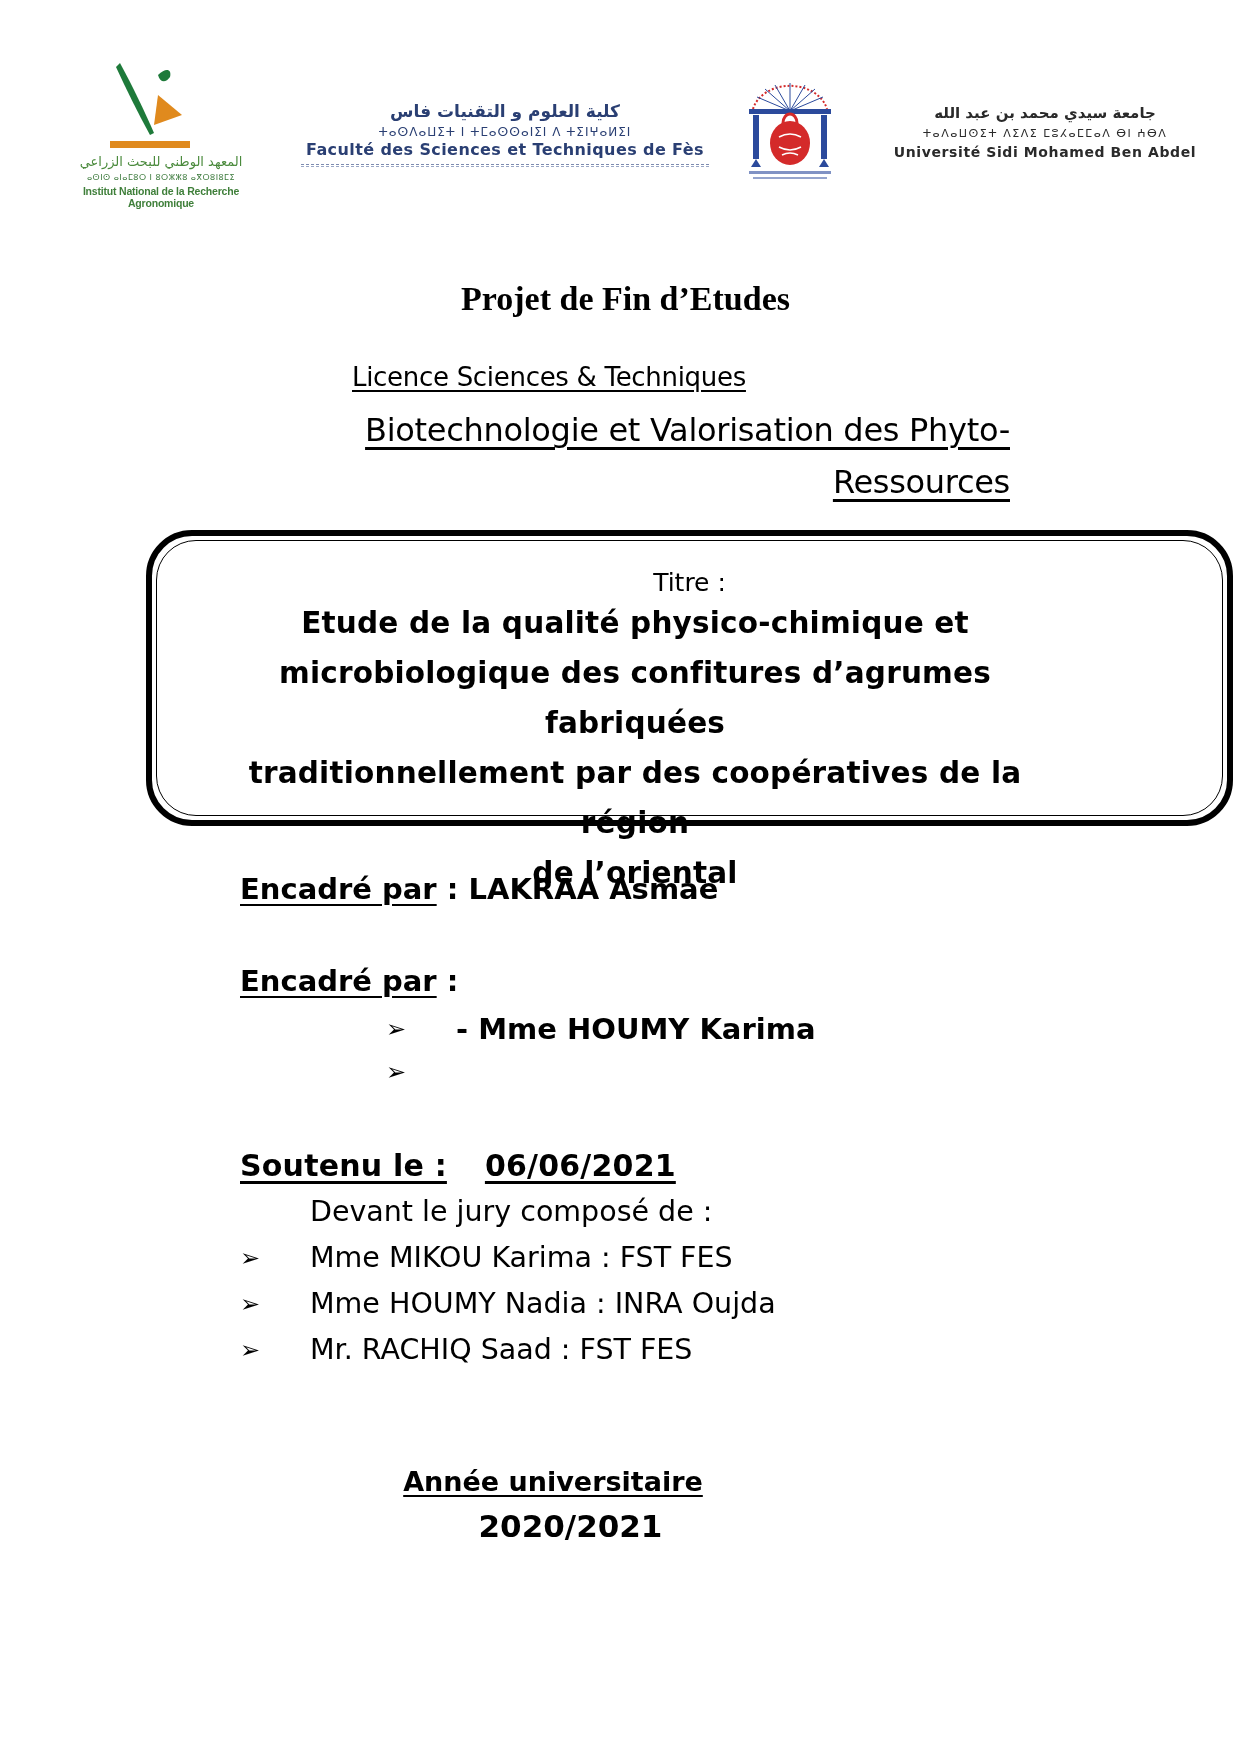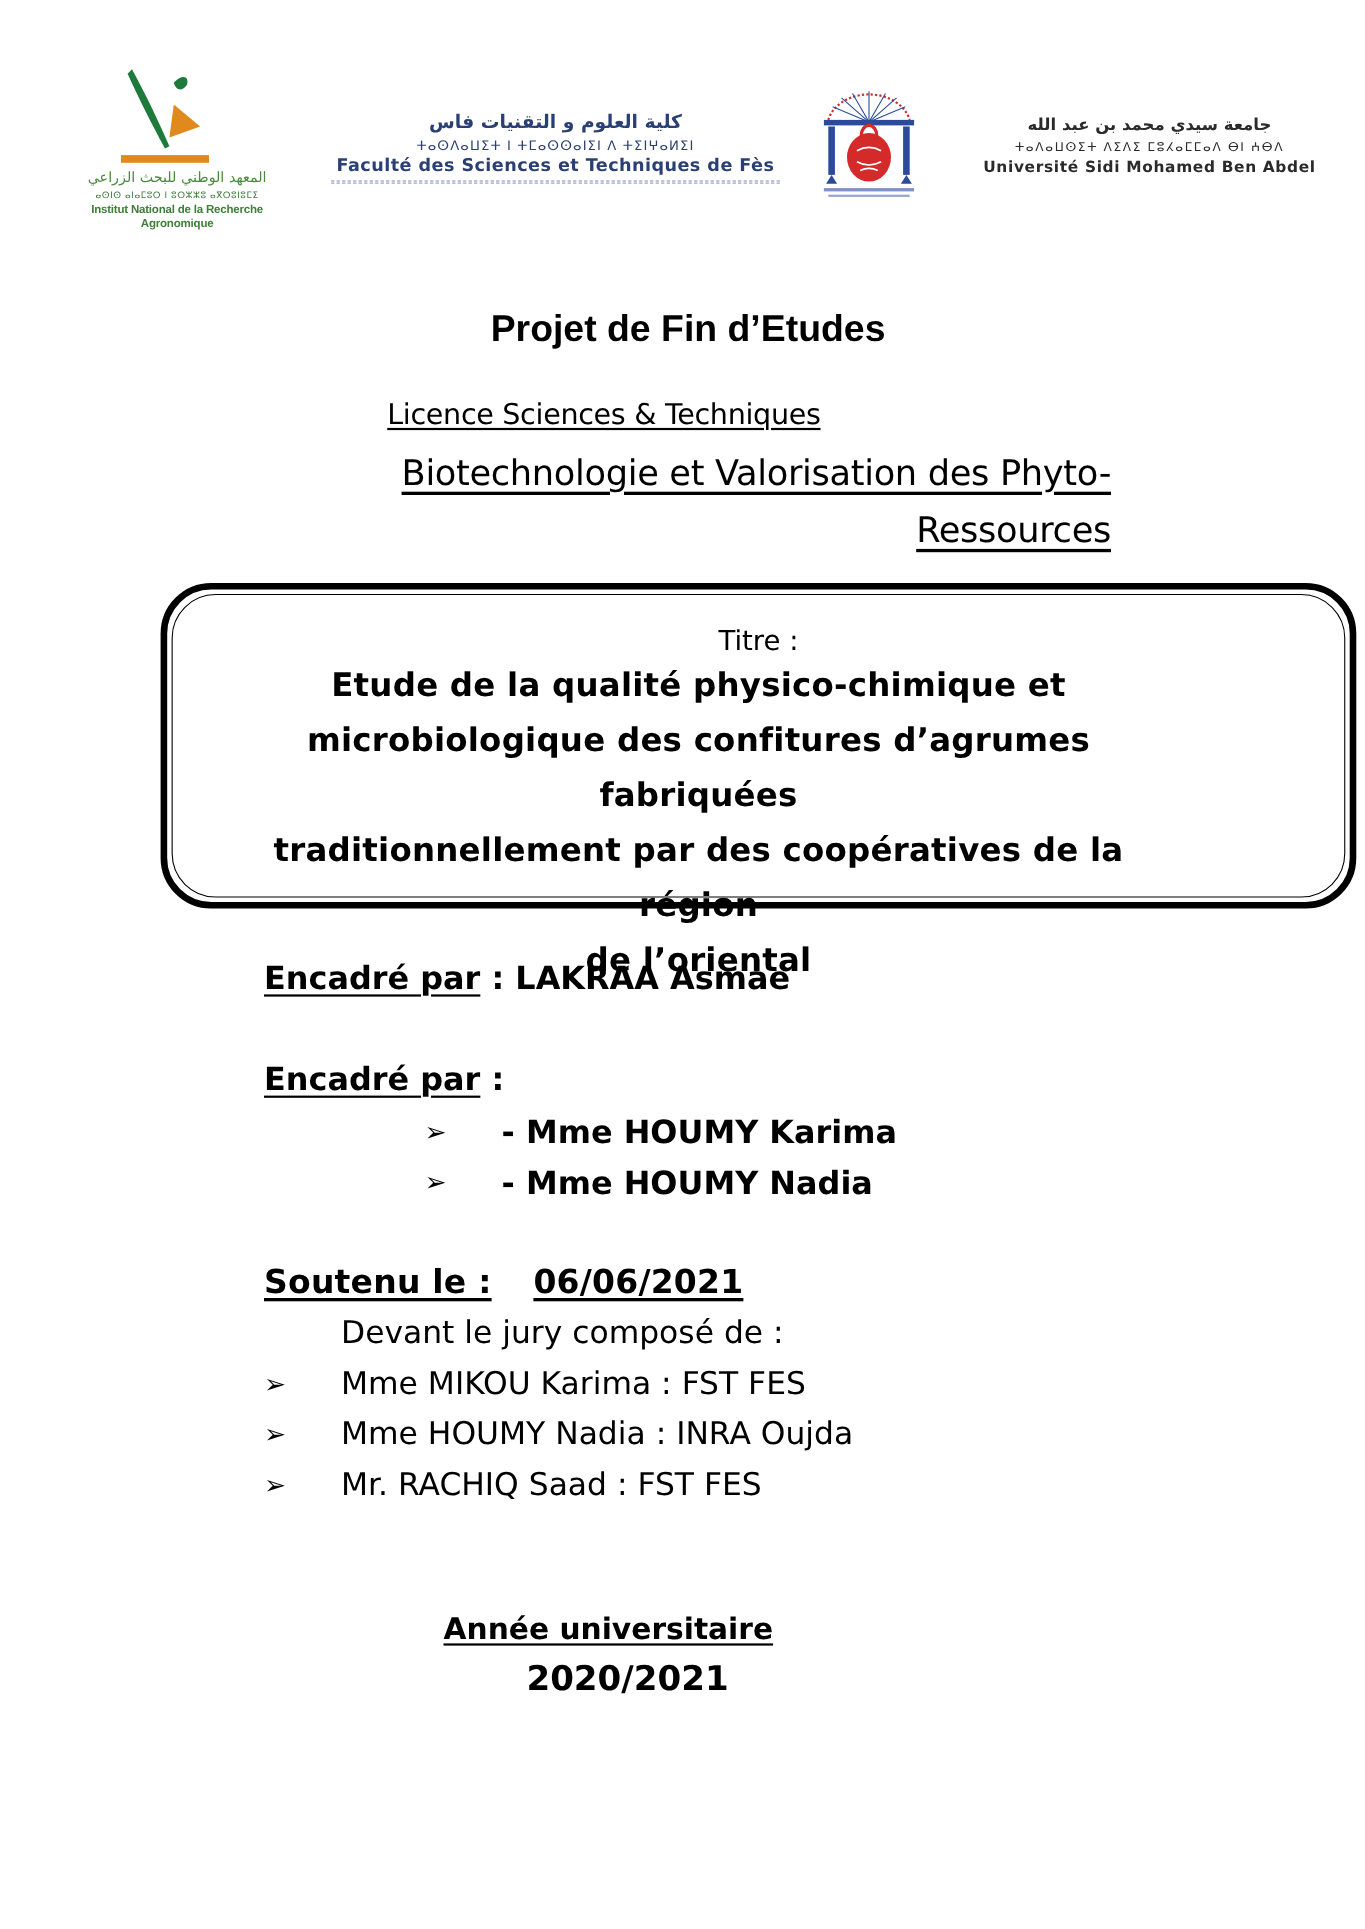--- a/index.html
+++ b/index.html
@@ -27,21 +27,21 @@
 
   .logo-usmba { left: 735px; top: 75px; width: 110px; height: 110px; }
 
   .logo-univ { left: 875px; top: 103px; width: 340px; height: 75px; text-align: center; color: #2a2a2a; }
   .univ-ar { font-family: "DejaVu Sans", sans-serif; font-size: 15px; font-weight: bold; direction: rtl; line-height: 20px; }
   .univ-tf { font-size: 11px; letter-spacing: 1.5px; line-height: 18px; margin-top: 2px; }
   .univ-fr { font-family: "DejaVu Sans", sans-serif; font-size: 14px; font-weight: bold; letter-spacing: 0.6px; line-height: 18px; }
 
   
   .pfe-title { left: 0; top: 280px; width: 1241px; padding-left: 10px; text-align: center;
-    font-family: Liberation Sans, sans-serif; font-weight: bold; font-size: 34px; }
+    font-family: Liberation Serif, serif; font-weight: bold; font-size: 34px; }
 
   .licence { left: 352px; top: 362px; font-family: "DejaVu Sans", sans-serif; font-size: 26px;
     text-decoration: underline; text-decoration-thickness: 2px; text-underline-offset: 4px; letter-spacing: -0.3px; }
   .filiere { left: 250px; top: 404px; width: 760px; text-align: right; font-family: "DejaVu Sans", sans-serif;
     font-size: 32px; line-height: 52px; text-decoration: underline; text-decoration-thickness: 3px;
     text-underline-offset: 6px; letter-spacing: -0.3px; }
 
   
   .title-box { left: 146px; top: 530px; width: 1087px; height: 296px;
     border: 6px solid #000; border-radius: 46px; }
@@ -153,21 +153,20 @@
 <div class="abs encadre">
   <span class="ul">Encadré par</span><span style="white-space:pre"> :</span>
 </div>
 
 <div class="abs sup-item sup-1">
   <span class="arrow">➢</span>
   <span>- Mme HOUMY Karima</span>
 </div>
 <div class="abs sup-item sup-2">
   <span class="arrow">➢</span>
-  <span>- Mme HOUMY Nadia</span>
 </div>
 
 <div class="abs soutenu">
   <span>Soutenu le :</span><span class="date">06/06/2021</span>
 </div>
 
 <div class="abs jury-title">Devant le jury composé de :</div>
 
 <div class="abs jury-item jury-1">
   <span class="arrow">➢</span>

